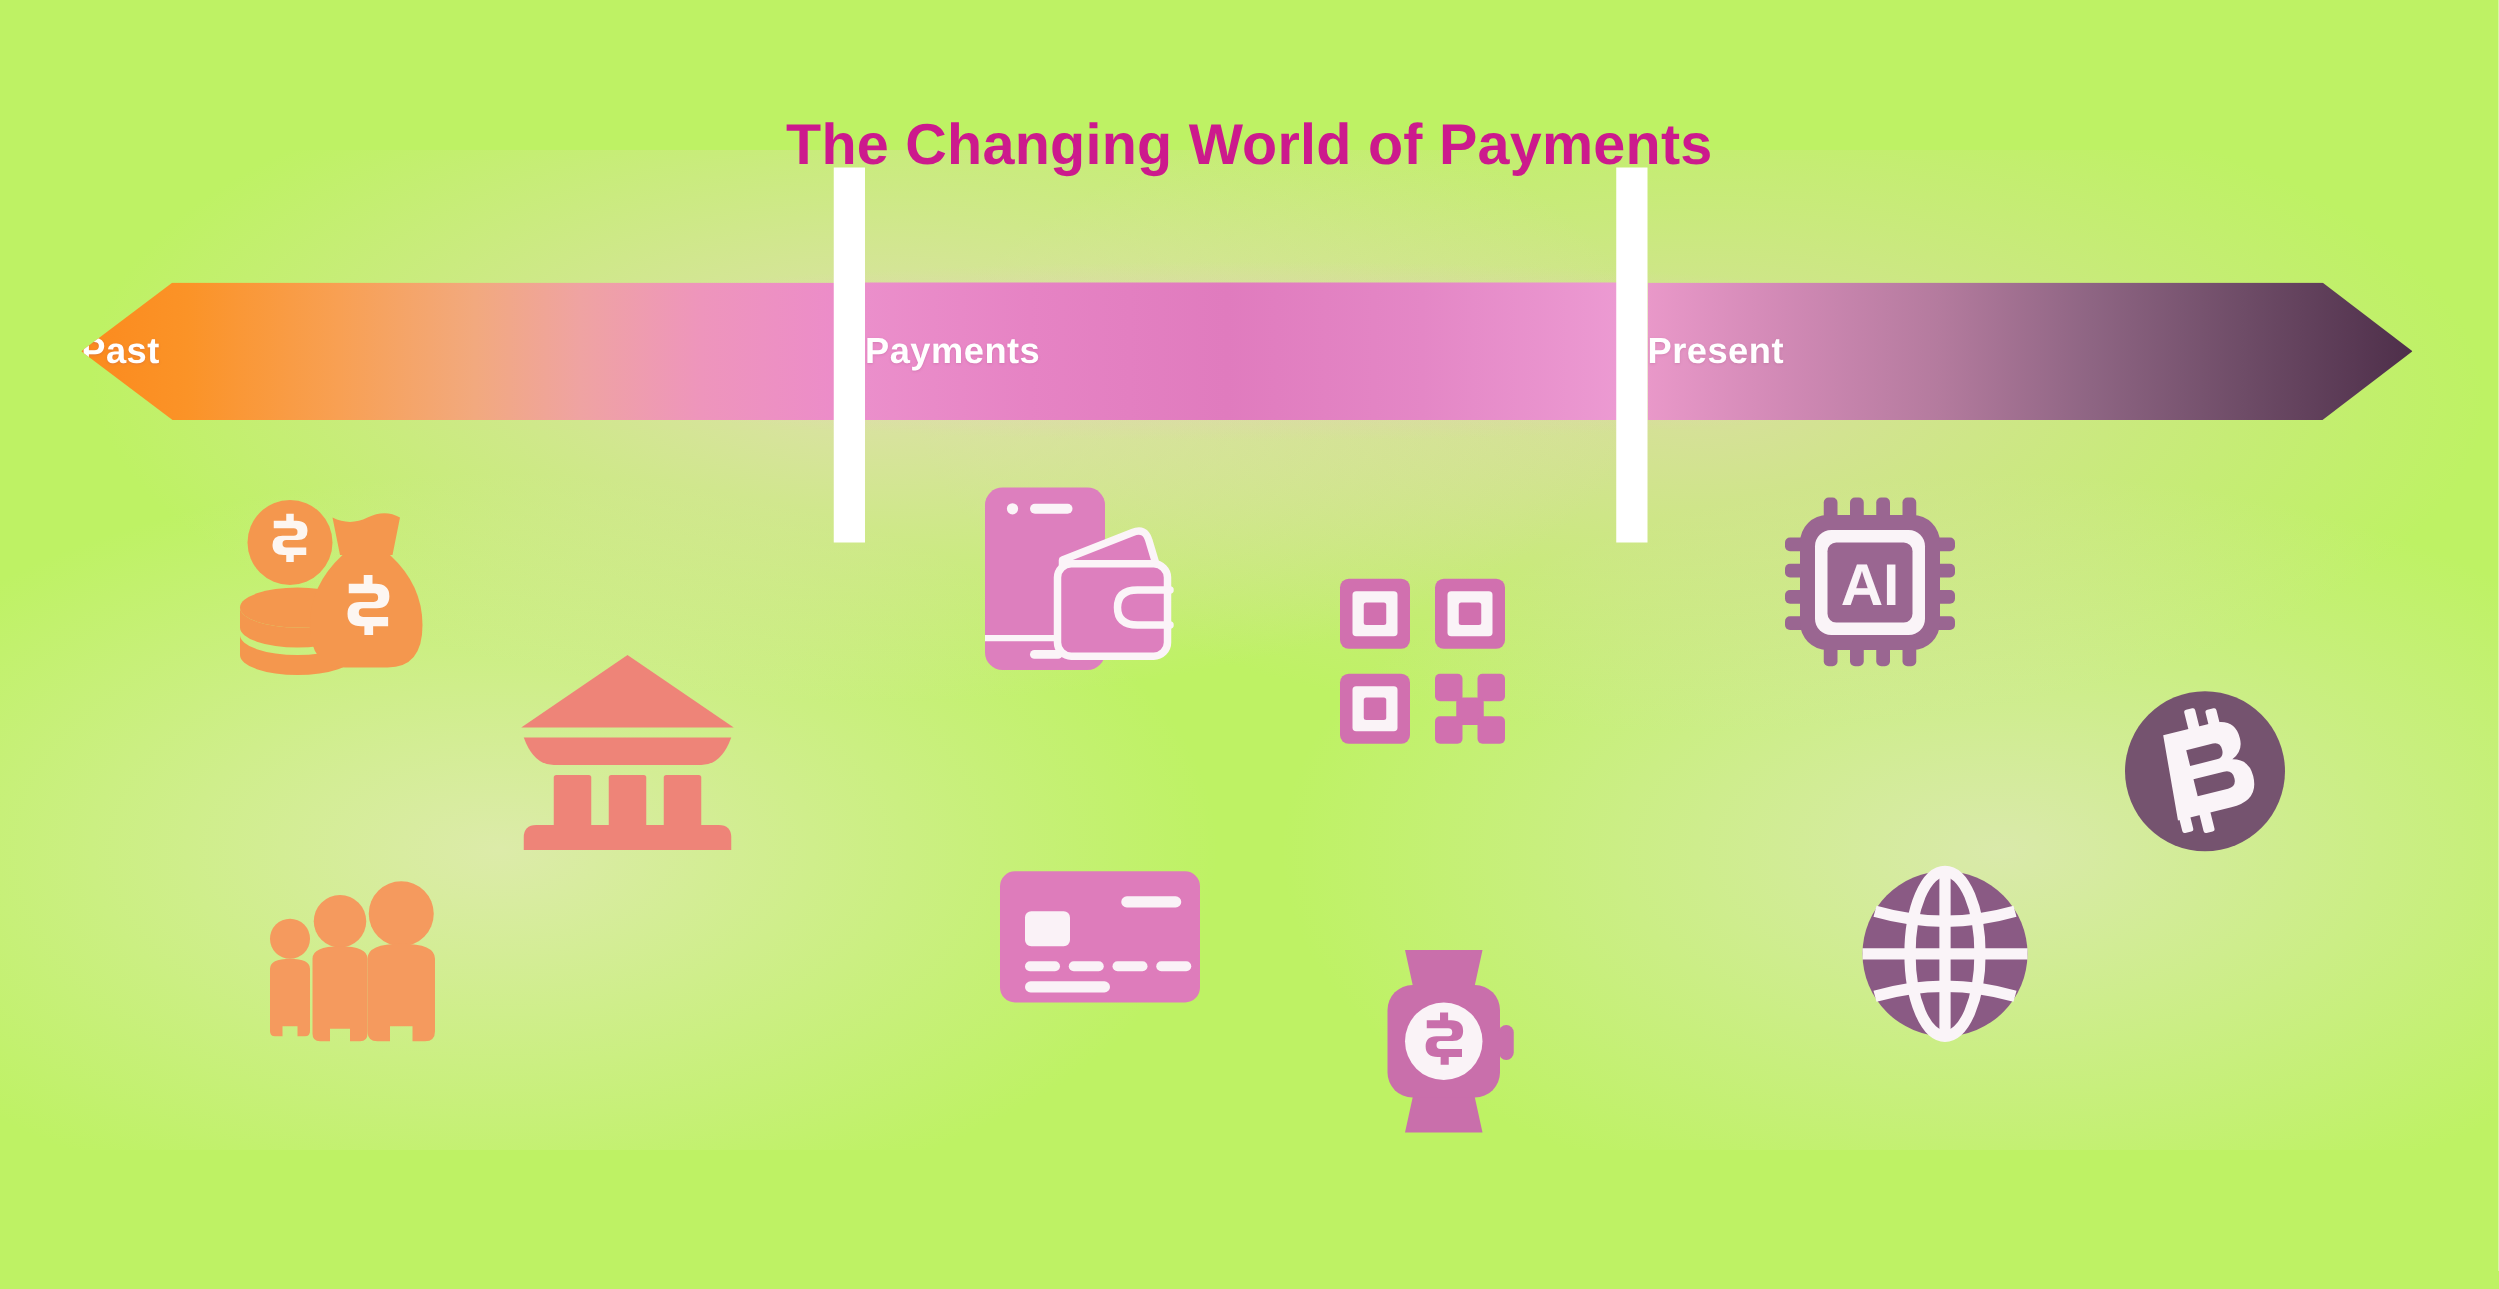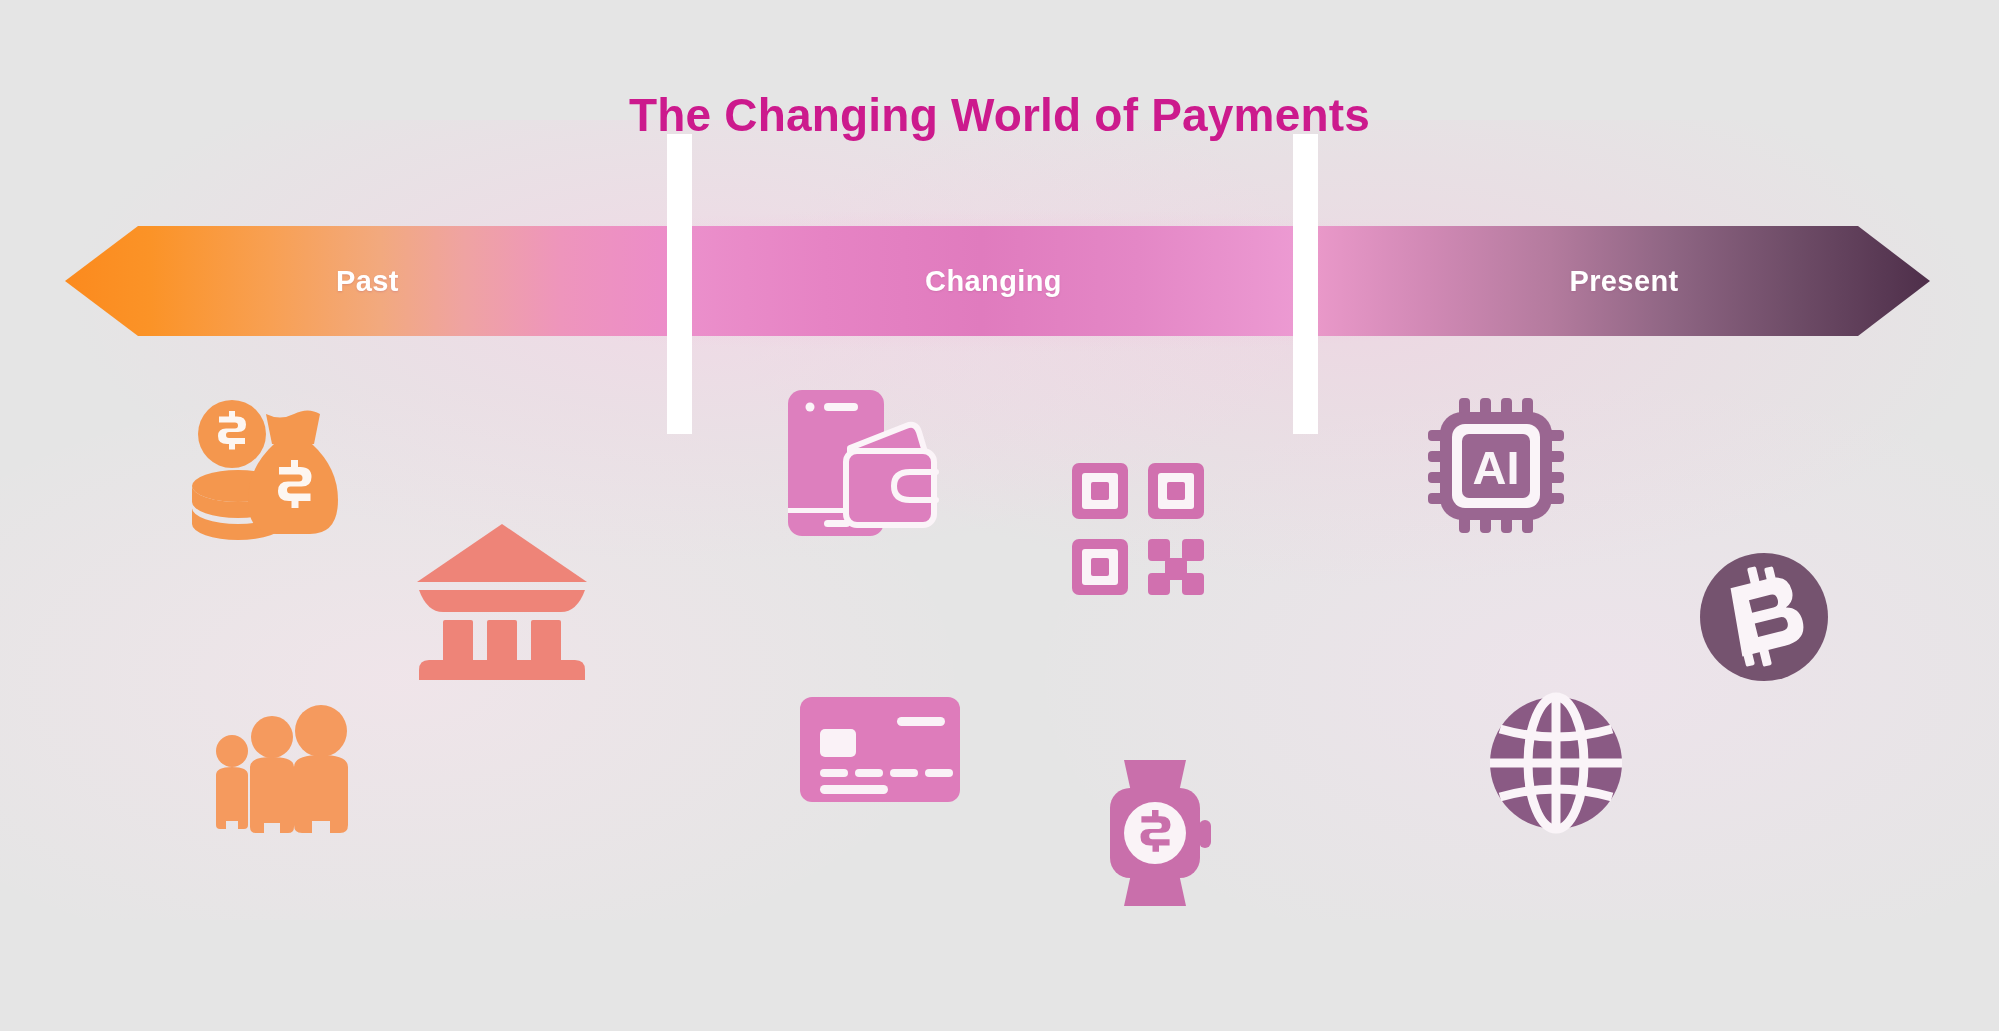--- a/index.html
+++ b/index.html
@@ -11,21 +11,21 @@
     width: 1999px;
     height: 1031px;
     overflow: hidden;
     font-family: "Liberation Sans", sans-serif;
     position: relative;
   }
 
   .canvas {
     position: absolute;
     inset: 0;
-    background: #e5e5e5;
+    background: #bef264;
   }
 
   
   .glow-wash {
     position: absolute;
     left: 0; top: 120px;
     width: 1999px; height: 800px;
     background:
       radial-gradient(ellipse 900px 380px at 35% 22%, rgba(248,208,230,0.55), rgba(255,255,255,0) 70%),
       radial-gradient(ellipse 900px 380px at 68% 25%, rgba(246,200,224,0.45), rgba(255,255,255,0) 70%),
@@ -64,21 +64,21 @@
     height: 186px;
     background: radial-gradient(ellipse 960px 100px at 50% 50%, rgba(243,186,219,0.55), rgba(255,255,255,0) 72%);
     pointer-events: none;
   }
   .seg {
     position: absolute;
     top: 0;
     height: 110px;
     display: flex;
     align-items: center;
-    justify-content: center;
+    justify-content: flex-start;
   }
   .seg-label {
     position: relative;
     z-index: 3;
     color: #ffffff;
     font-size: 29px;
     font-weight: bold;
     letter-spacing: 0.4px;
     text-shadow: 0 1px 2px rgba(160,70,120,0.25);
   }
@@ -175,21 +175,21 @@
   <div class="title">The Changing World of Payments</div>
 
   <div class="banner">
     <div class="banner-glow"></div>
 
     <div class="seg seg-past">
       <span class="seg-label">Past</span>
     </div>
 
     <div class="seg seg-present">
-      <span class="seg-label">Changing</span>
+      <span class="seg-label">Payments</span>
     </div>
 
     <div class="seg seg-future">
       <span class="seg-label">Present</span>
     </div>
   </div>
 
   <div class="separator sep-1"></div>
   <div class="separator sep-2"></div>
 

